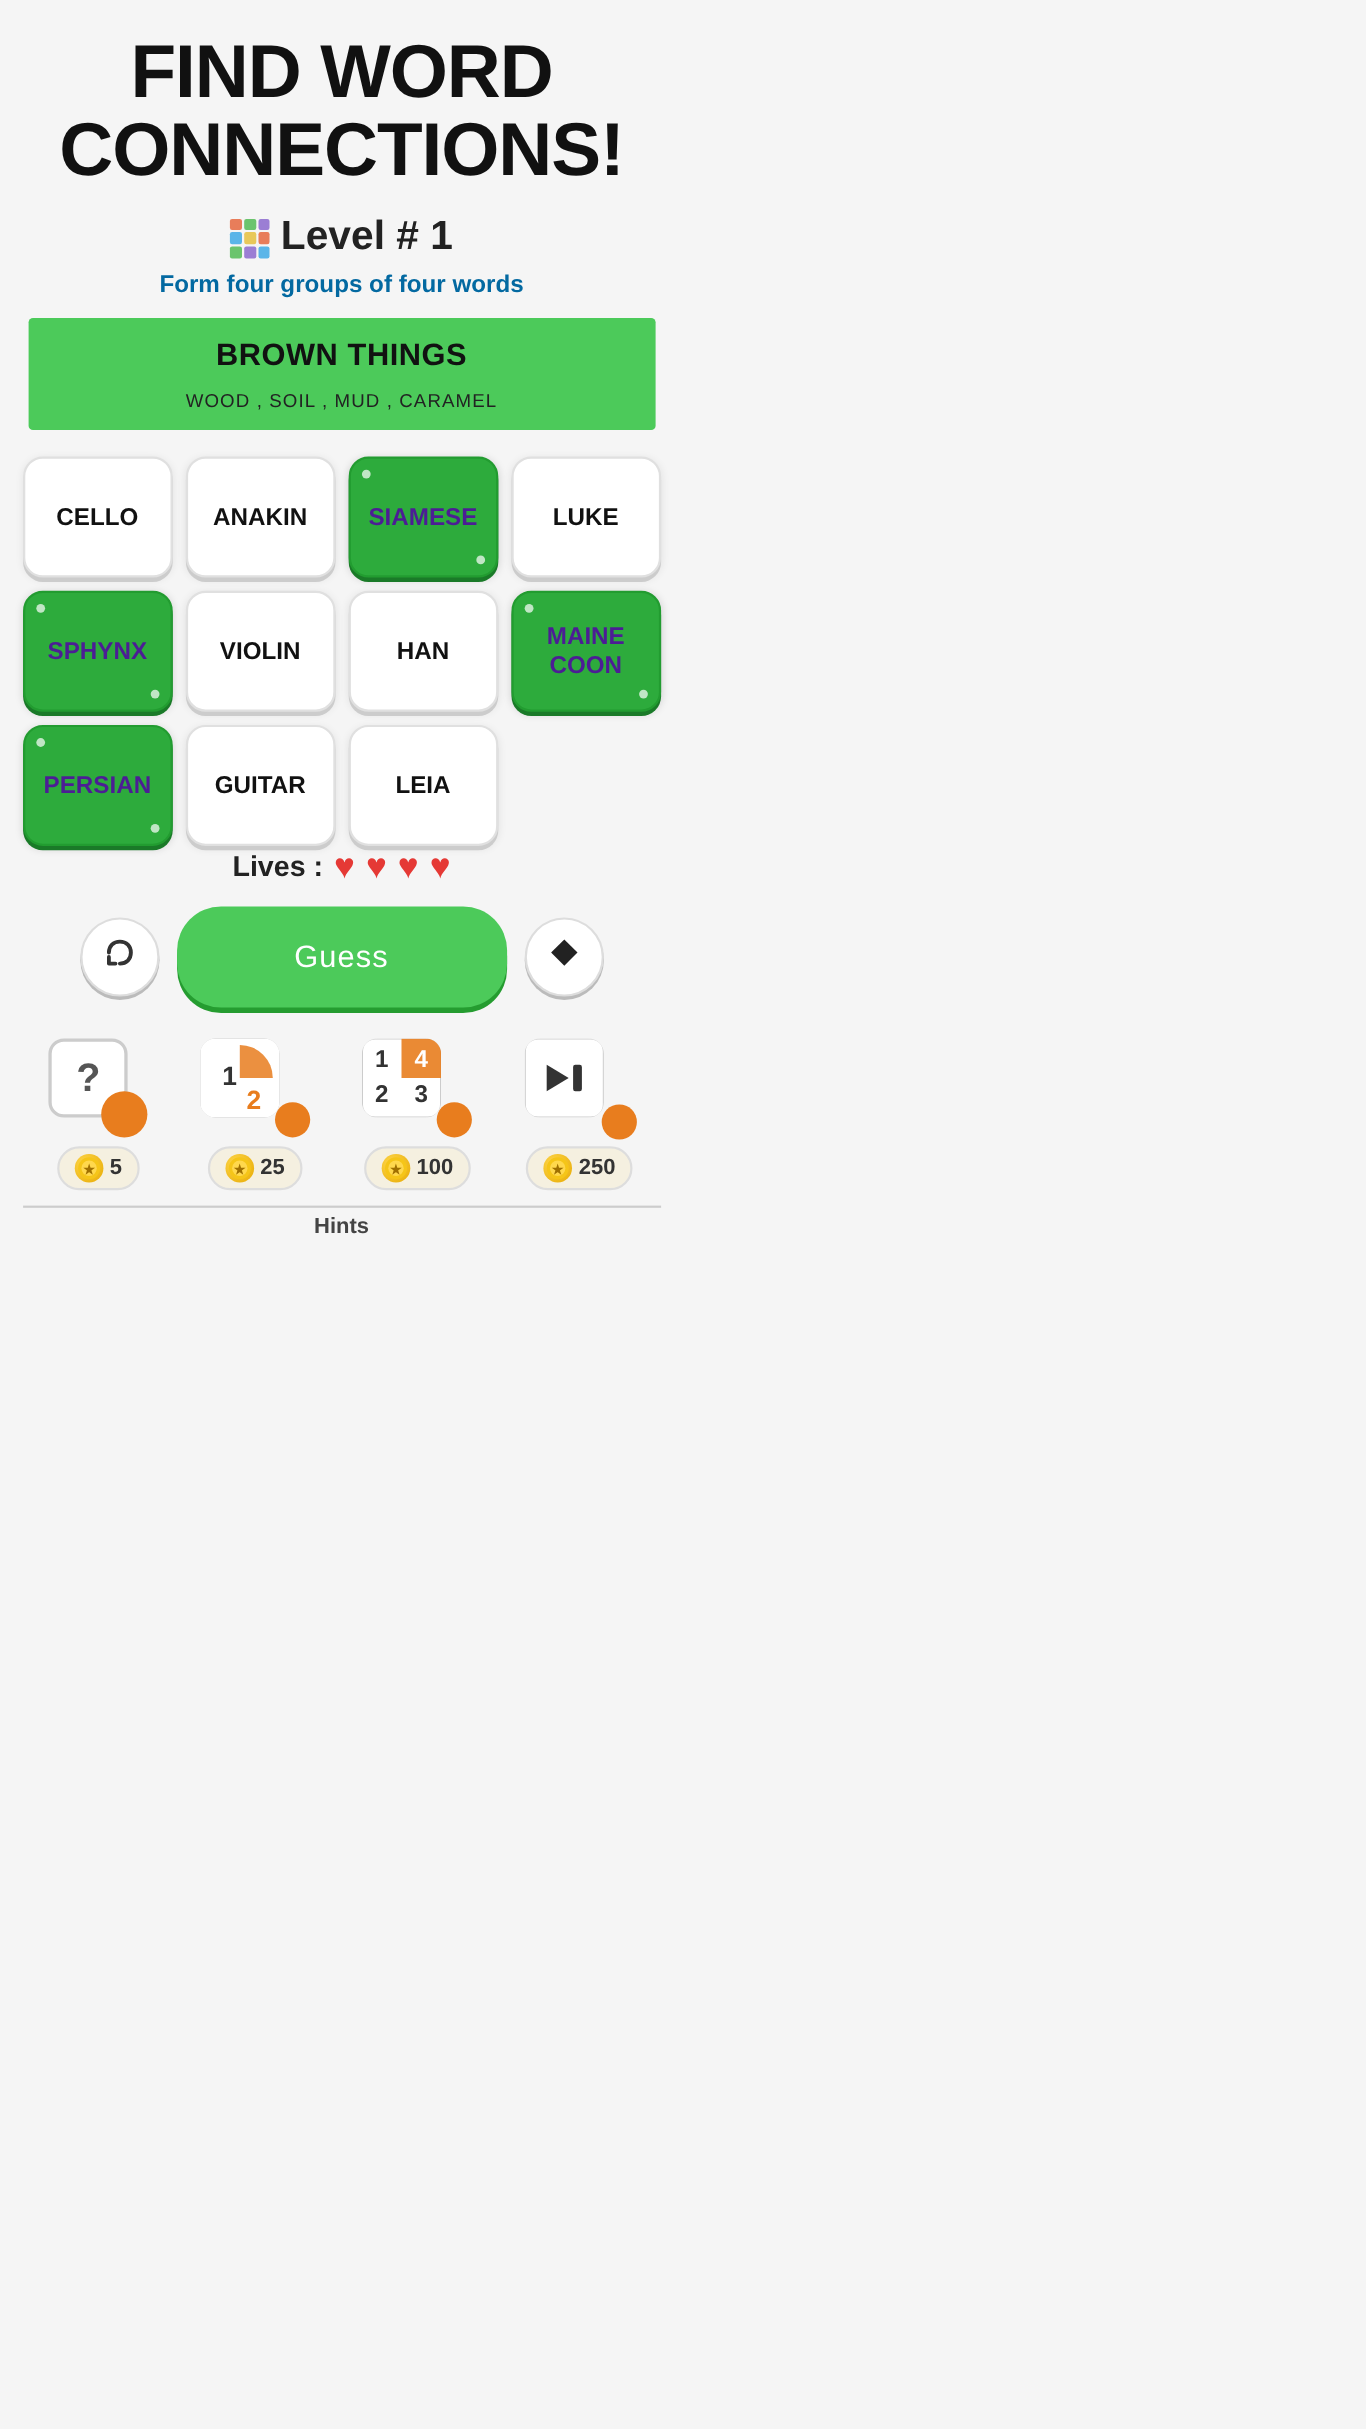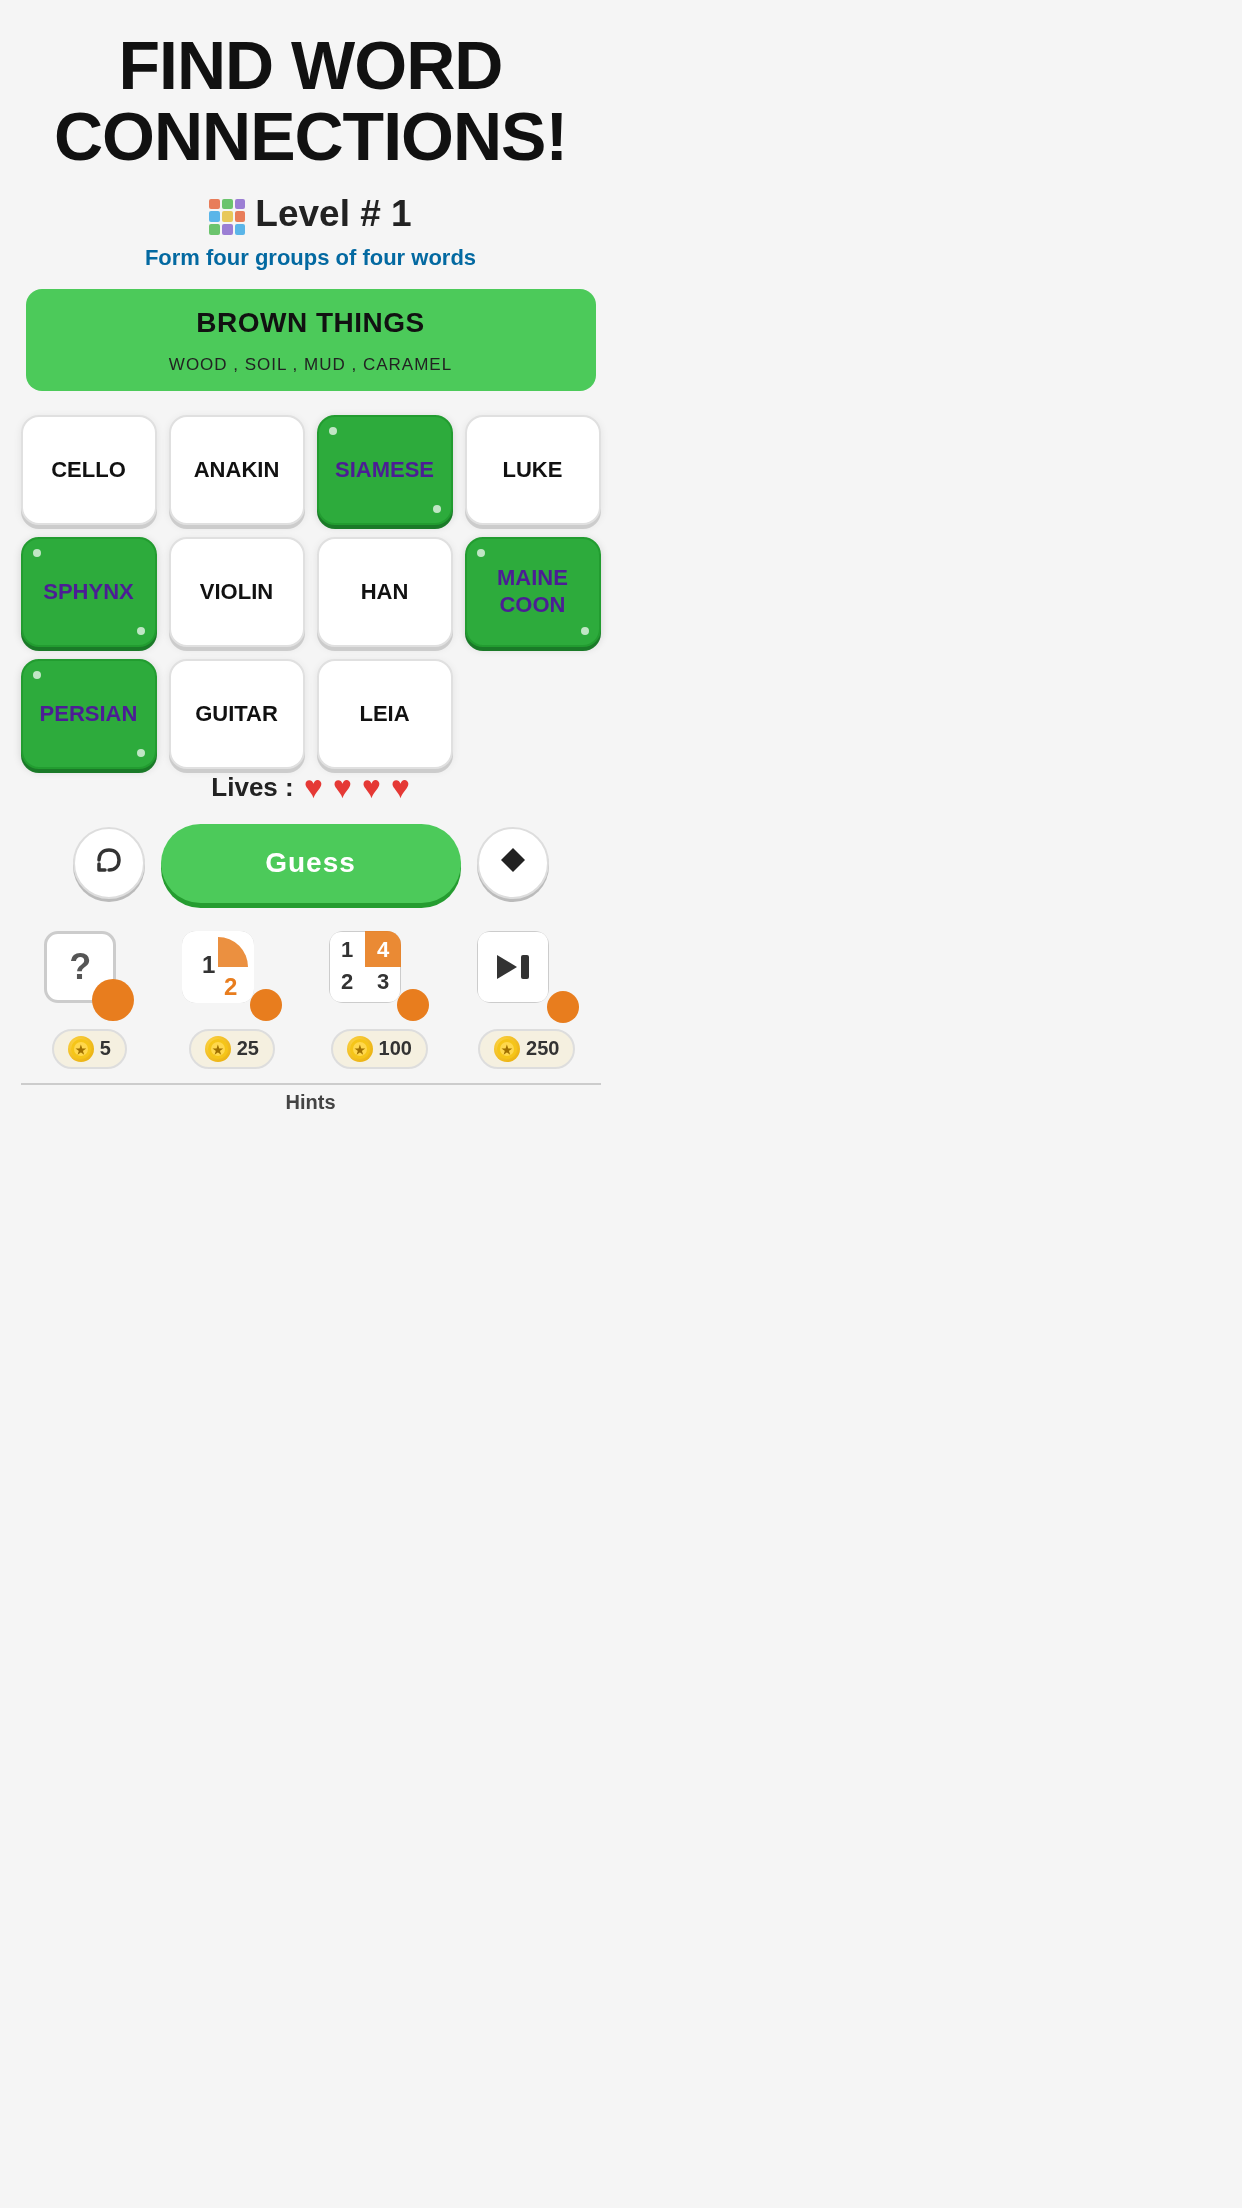--- a/index.html
+++ b/index.html
@@ -51,21 +51,21 @@
     .subtitle {
       font-size: 22px;
       font-weight: 600;
       color: #0369a1;
       margin-bottom: 18px;
       font-family: Arial, sans-serif;
     }
 
     .green-banner {
       background: #4cca5a;
-      border-radius: 16px;
+      border-radius: 4px;
       width: 570px;
       padding: 18px 20px 16px;
       text-align: center;
       margin-bottom: 24px;
     }
     .green-banner .banner-title {
       font-size: 28px;
       font-weight: 900;
       color: #111;
       letter-spacing: 0.5px;
@@ -158,25 +158,25 @@
       align-items: center;
       justify-content: center;
       cursor: pointer;
       font-size: 28px;
     }
 
     .btn-guess {
       background: #4cca5a;
       color: #fff;
       font-size: 28px;
-      font-weight: 700;
+      font-weight: 400;
       border: none;
       border-radius: 40px;
       width: 300px;
-      height: 79px;
+      height: 92px;
       cursor: pointer;
       box-shadow: 0 5px 0 #259c30;
       letter-spacing: 1px;
     }
 
     .hints-section {
       width: 580px;
       display: flex;
       flex-direction: column;
       align-items: center;

